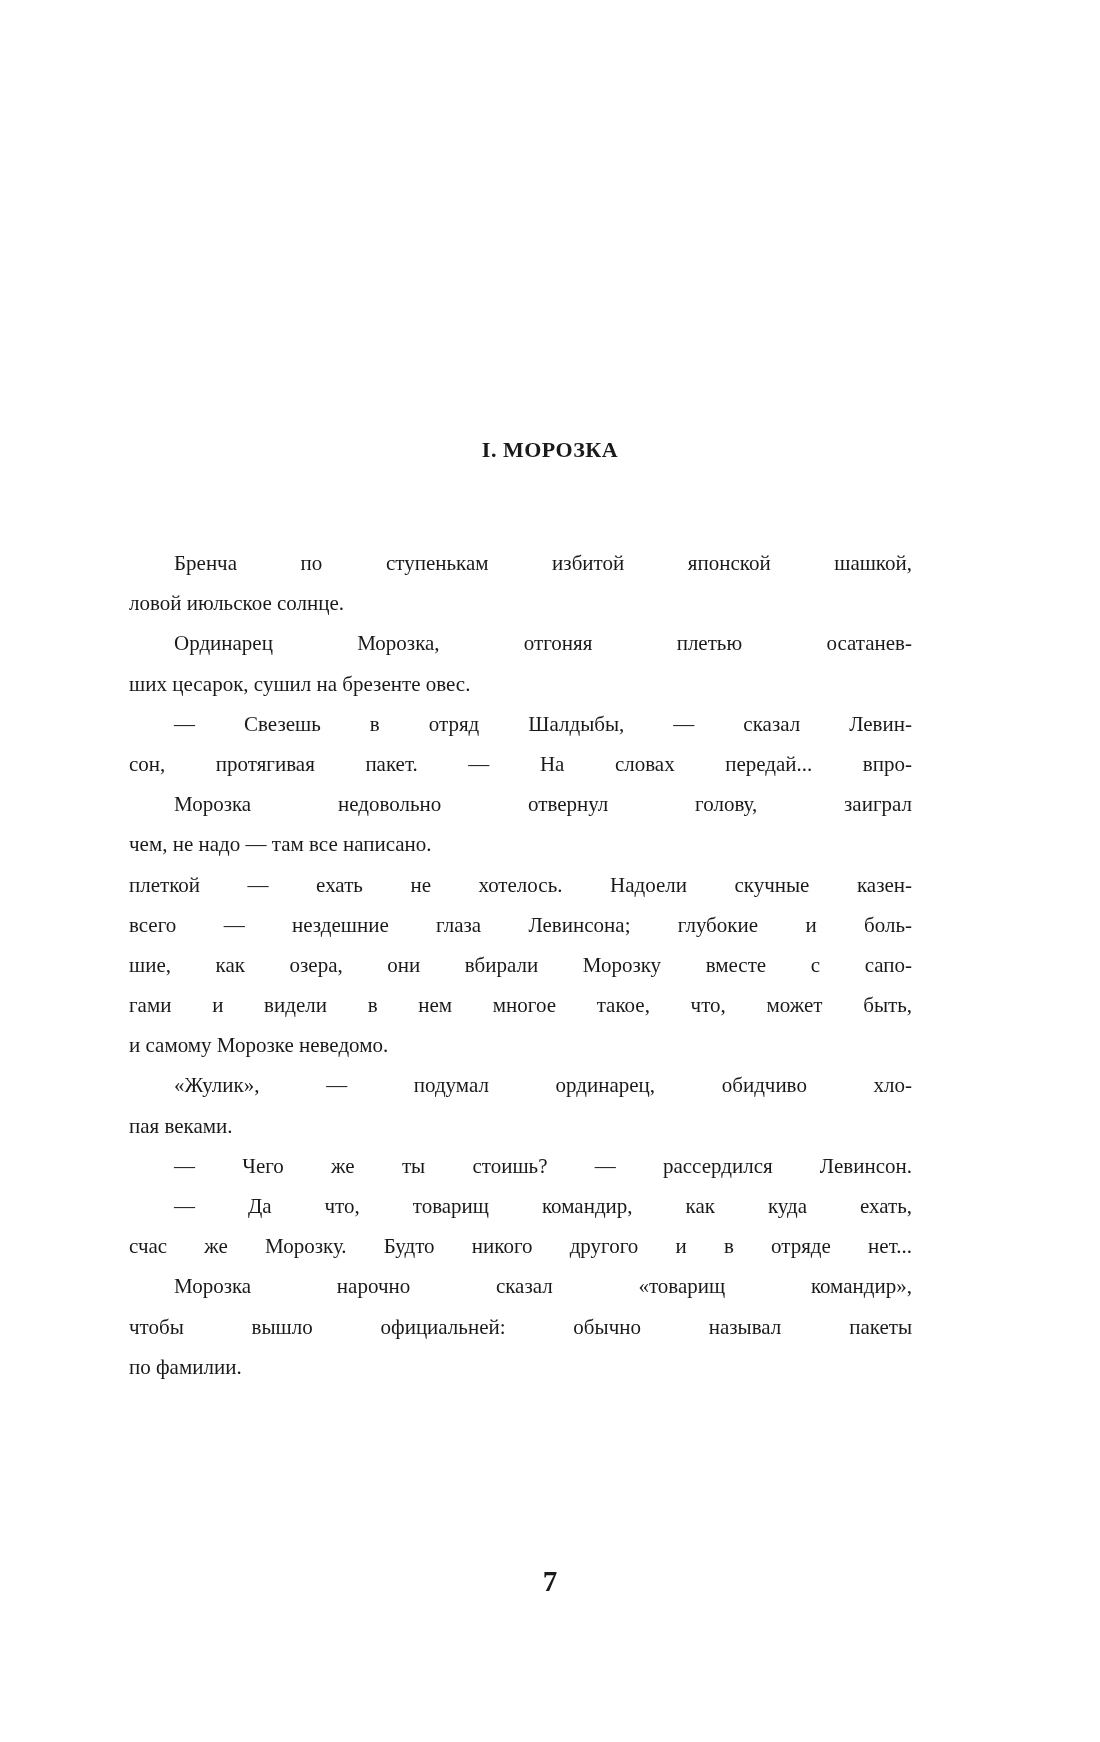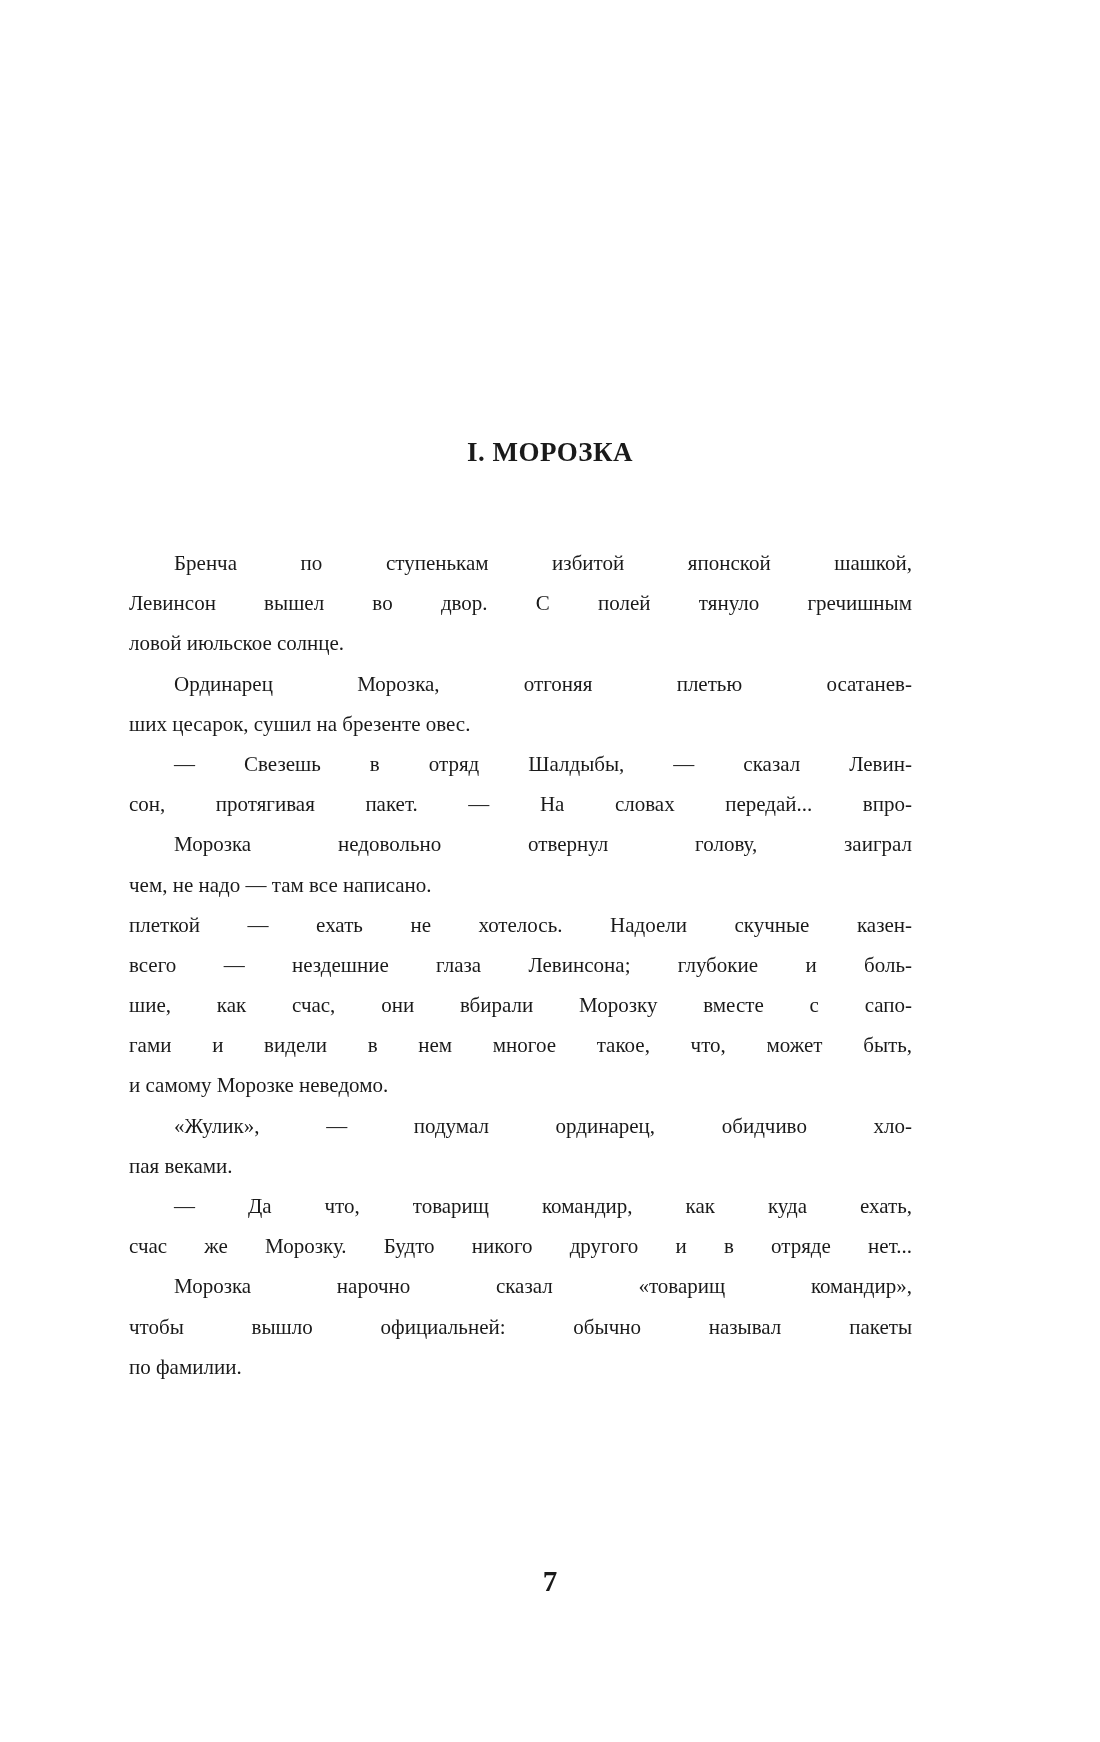--- a/index.html
+++ b/index.html
@@ -1,21 +1,21 @@
 <!DOCTYPE html>
 <html><head>
 <meta charset="utf-8">
 <style>
   html, body { margin: 0; padding: 0; background: #ffffff; }
   body { width: 1100px; height: 1742px; position: relative; overflow: hidden; }
   .page { position: absolute; left: 0; top: 0; width: 1100px; height: 1742px; background: #fff; }
   .title {
     position: absolute; left: 0; width: 1100px; top: 437px;
     text-align: center; font-family: "Liberation Serif", "DejaVu Serif", serif;
-    font-weight: bold; font-size: 27px; color: #1a1a1a; letter-spacing: 0.5px;
+    font-weight: bold; font-size: 22px; color: #1a1a1a; letter-spacing: 0.5px;
   }
   .body-text {
     position: absolute; left: 129px; width: 783px; top: 543px;
     font-family: Liberation Serif, serif;
     font-size: 21px; line-height: 40.2px; color: #1a1a1a;
   }
   .line { height: 40.2px; white-space: nowrap; }
   .line.just { text-align: justify; text-align-last: justify; white-space: normal; }
   .line.indent { padding-left: 45px; }
   .page-number {
@@ -24,35 +24,35 @@
     font-size: 29px; color: #1a1a1a;
   }
 </style>
 </head>
 <body>
 
 <div class="page">
   <div class="title">I. МОРОЗКА</div>
   <div class="body-text" id="body">
       <div class="line indent just">Бренча по ступенькам избитой японской шашкой,</div>
-      <div class="line just">Левинсон вышел во двор. С полей тянуло гречишным</div>
       <div class="line">ловой июльское солнце.</div>
       <div class="line indent just">Ординарец Морозка, отгоняя плетью осатанев-</div>
       <div class="line">ших цесарок, сушил на брезенте овес.</div>
       <div class="line indent just">— Свезешь в отряд Шалдыбы, — сказал Левин-</div>
       <div class="line just">сон, протягивая пакет. — На словах передай... впро-</div>
       <div class="line indent just">Морозка недовольно отвернул голову, заиграл</div>
       <div class="line">чем, не надо — там все написано.</div>
       <div class="line just">плеткой — ехать не хотелось. Надоели скучные казен-</div>
       <div class="line just">всего — нездешние глаза Левинсона; глубокие и боль-</div>
-      <div class="line just">шие, как счас, они вбирали Морозку вместе с сапо-</div>
+      <div class="line just">шие, как озера, они вбирали Морозку вместе с сапо-</div>
       <div class="line just">гами и видели в нем многое такое, что, может быть,</div>
       <div class="line">и самому Морозке неведомо.</div>
       <div class="line indent just">«Жулик», — подумал ординарец, обидчиво хло-</div>
       <div class="line">пая веками.</div>
+      <div class="line indent just">— Чего же ты стоишь? — рассердился Левинсон.</div>
       <div class="line indent just">— Да что, товарищ командир, как куда ехать,</div>
       <div class="line just">счас же Морозку. Будто никого другого и в отряде нет...</div>
       <div class="line indent just">Морозка нарочно сказал «товарищ командир»,</div>
       <div class="line just">чтобы вышло официальней: обычно называл пакеты</div>
       <div class="line">по фамилии.</div>
     </div>
   <div class="page-number">7</div>
 </div>
 
 </body></html>

